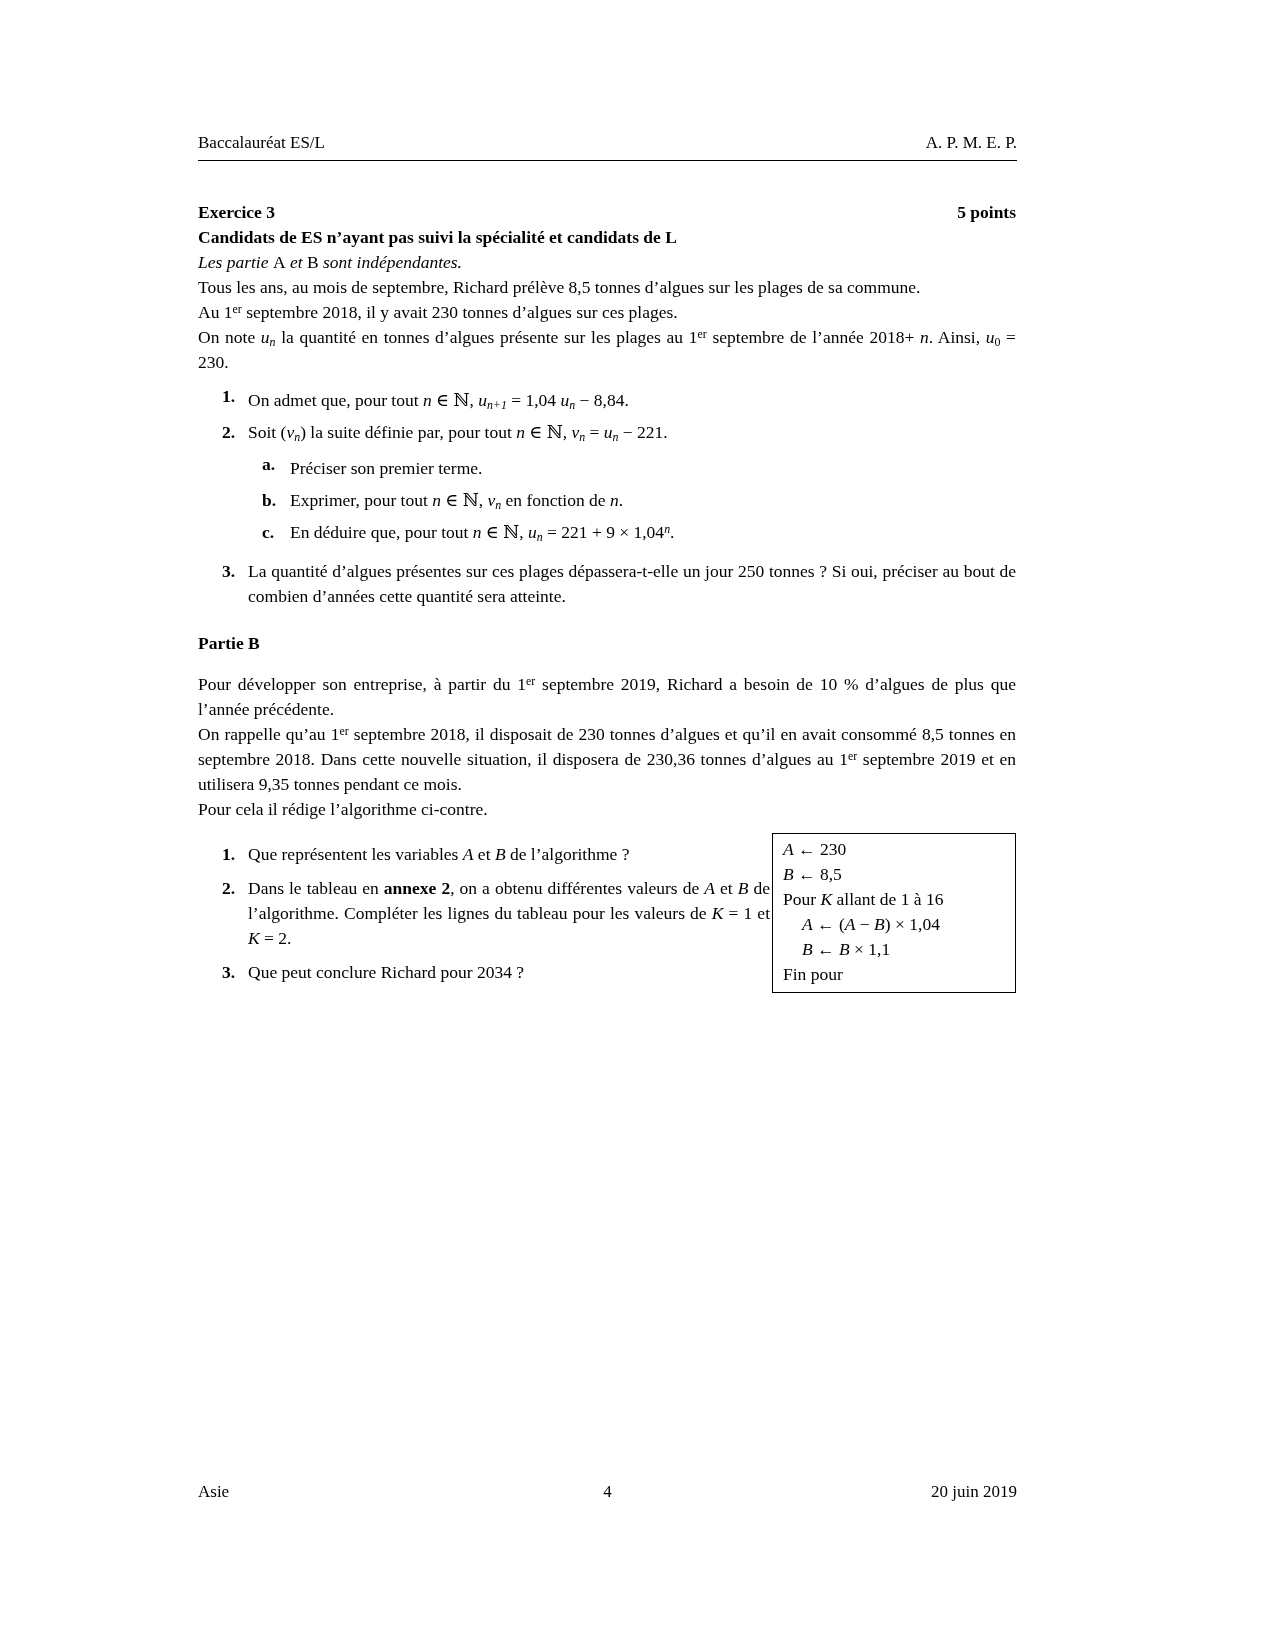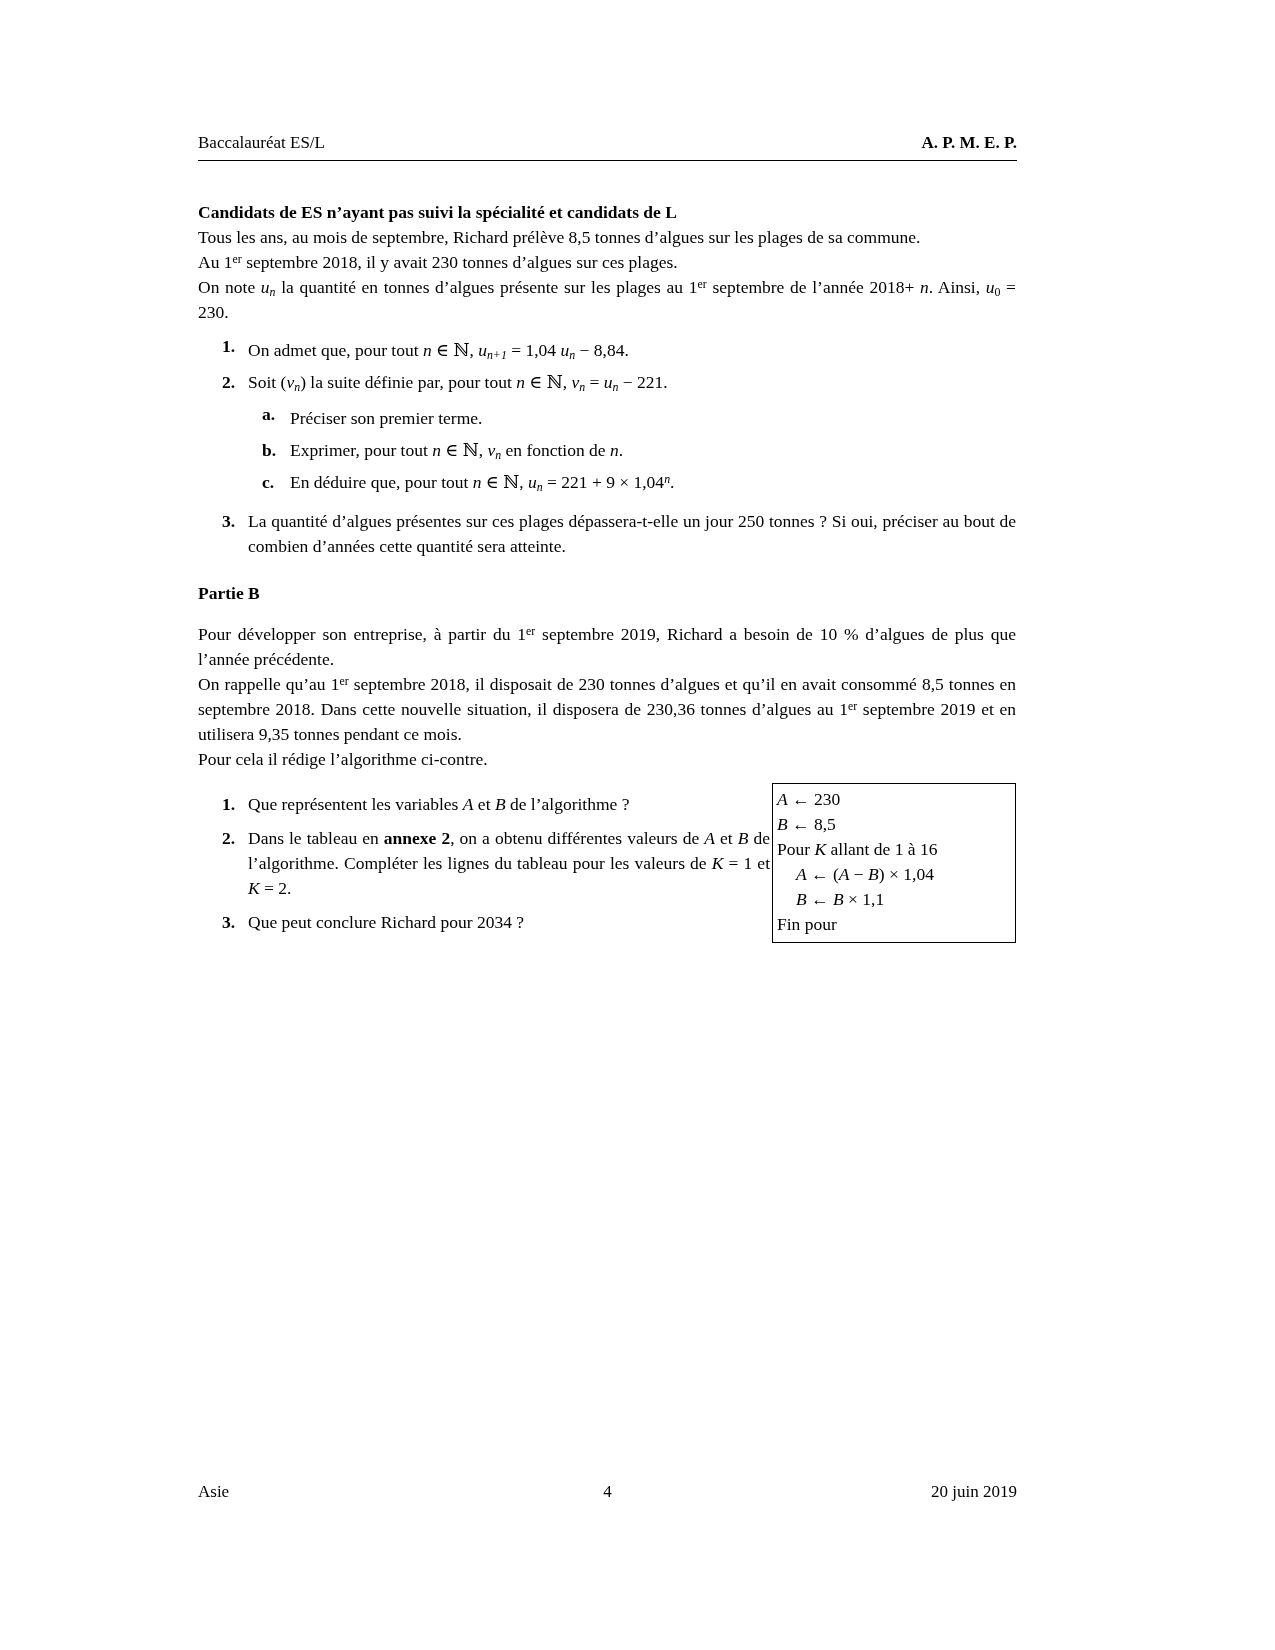--- a/index.html
+++ b/index.html
@@ -8,21 +8,21 @@
     position: relative;
     width: 1275px;
     height: 1650px;
     background: #ffffff;
     font-family: "Liberation Serif", "DejaVu Serif", serif;
     font-size: 17.5px;
     line-height: 25px;
     color: #000;
     margin-top: 36px;
   }
-  .bold { font-weight: 700; }
+  .bold { font-weight: 400; }
 
   .header {
     position: absolute;
     left: 198px;
     right: 258px;
     top: 94px;
     display: flex;
     justify-content: space-between;
     align-items: baseline;
     border-bottom: 1.5px solid #000;
@@ -74,21 +74,21 @@
   .sli .num { width: 28px; }
 
   .b-row { display: flex; margin-top: 11px; }
   .b-left { width: 572px; flex: none; }
   .b-left .li { margin-bottom: 9px; }
 
   .algo-box {
     margin-left: auto;
     width: 244px;
     border: 1.5px solid #000;
-    padding: 3px 10px 5px 4px;
+    padding: 3px 10px 5px 10px;
     align-self: flex-start;
   }
   .algo-line { white-space: nowrap; }
   .algo-line.indent { padding-left: 19px; }
 
   .footer {
     position: absolute;
     left: 198px;
     right: 258px;
     top: 1443px;
@@ -106,22 +106,27 @@
 
 <div class="page">
 
   <div class="header">
     <span>Baccalauréat ES/L</span>
     <span class="bold">A. P. M. E. P.</span>
   </div>
 
   <div class="content">
 
+    <div class="ex-head">
+      <span>Exercice 3</span>
+      <span>5 points</span>
+    </div>
     <div class="subtitle">Candidats de ES n’ayant pas suivi la spécialité et candidats de L</div>
 
+    <p class="note para"><span style="font-style: italic;">Les partie </span><span>A</span><span style="font-style: italic;"> et </span><span>B</span><span style="font-style: italic;"> sont indépendantes.</span></p>
 
 
     <p class="para"><span>Tous les ans, au mois de septembre, Richard prélève 8,5 tonnes d’algues sur les plages de sa commune.</span></p>
     <p class="para"><span>Au 1</span><sup>er</sup><span> septembre 2018, il y avait 230 tonnes d’algues sur ces plages.</span></p>
     <p class="para"><span>On note </span><span style="font-style: italic;">u</span><sub style="font-style: italic;">n</sub><span> la quantité en tonnes d’algues présente sur les plages au 1</span><sup>er</sup><span> septembre de l’année 2018+ </span><span style="font-style: italic;">n</span><span>. Ainsi, </span><span style="font-style: italic;">u</span><sub>0</sub><span> = 230.</span></p>
 
     <div class="list">
 
       <div class="li">
         <span class="num">1.</span>

